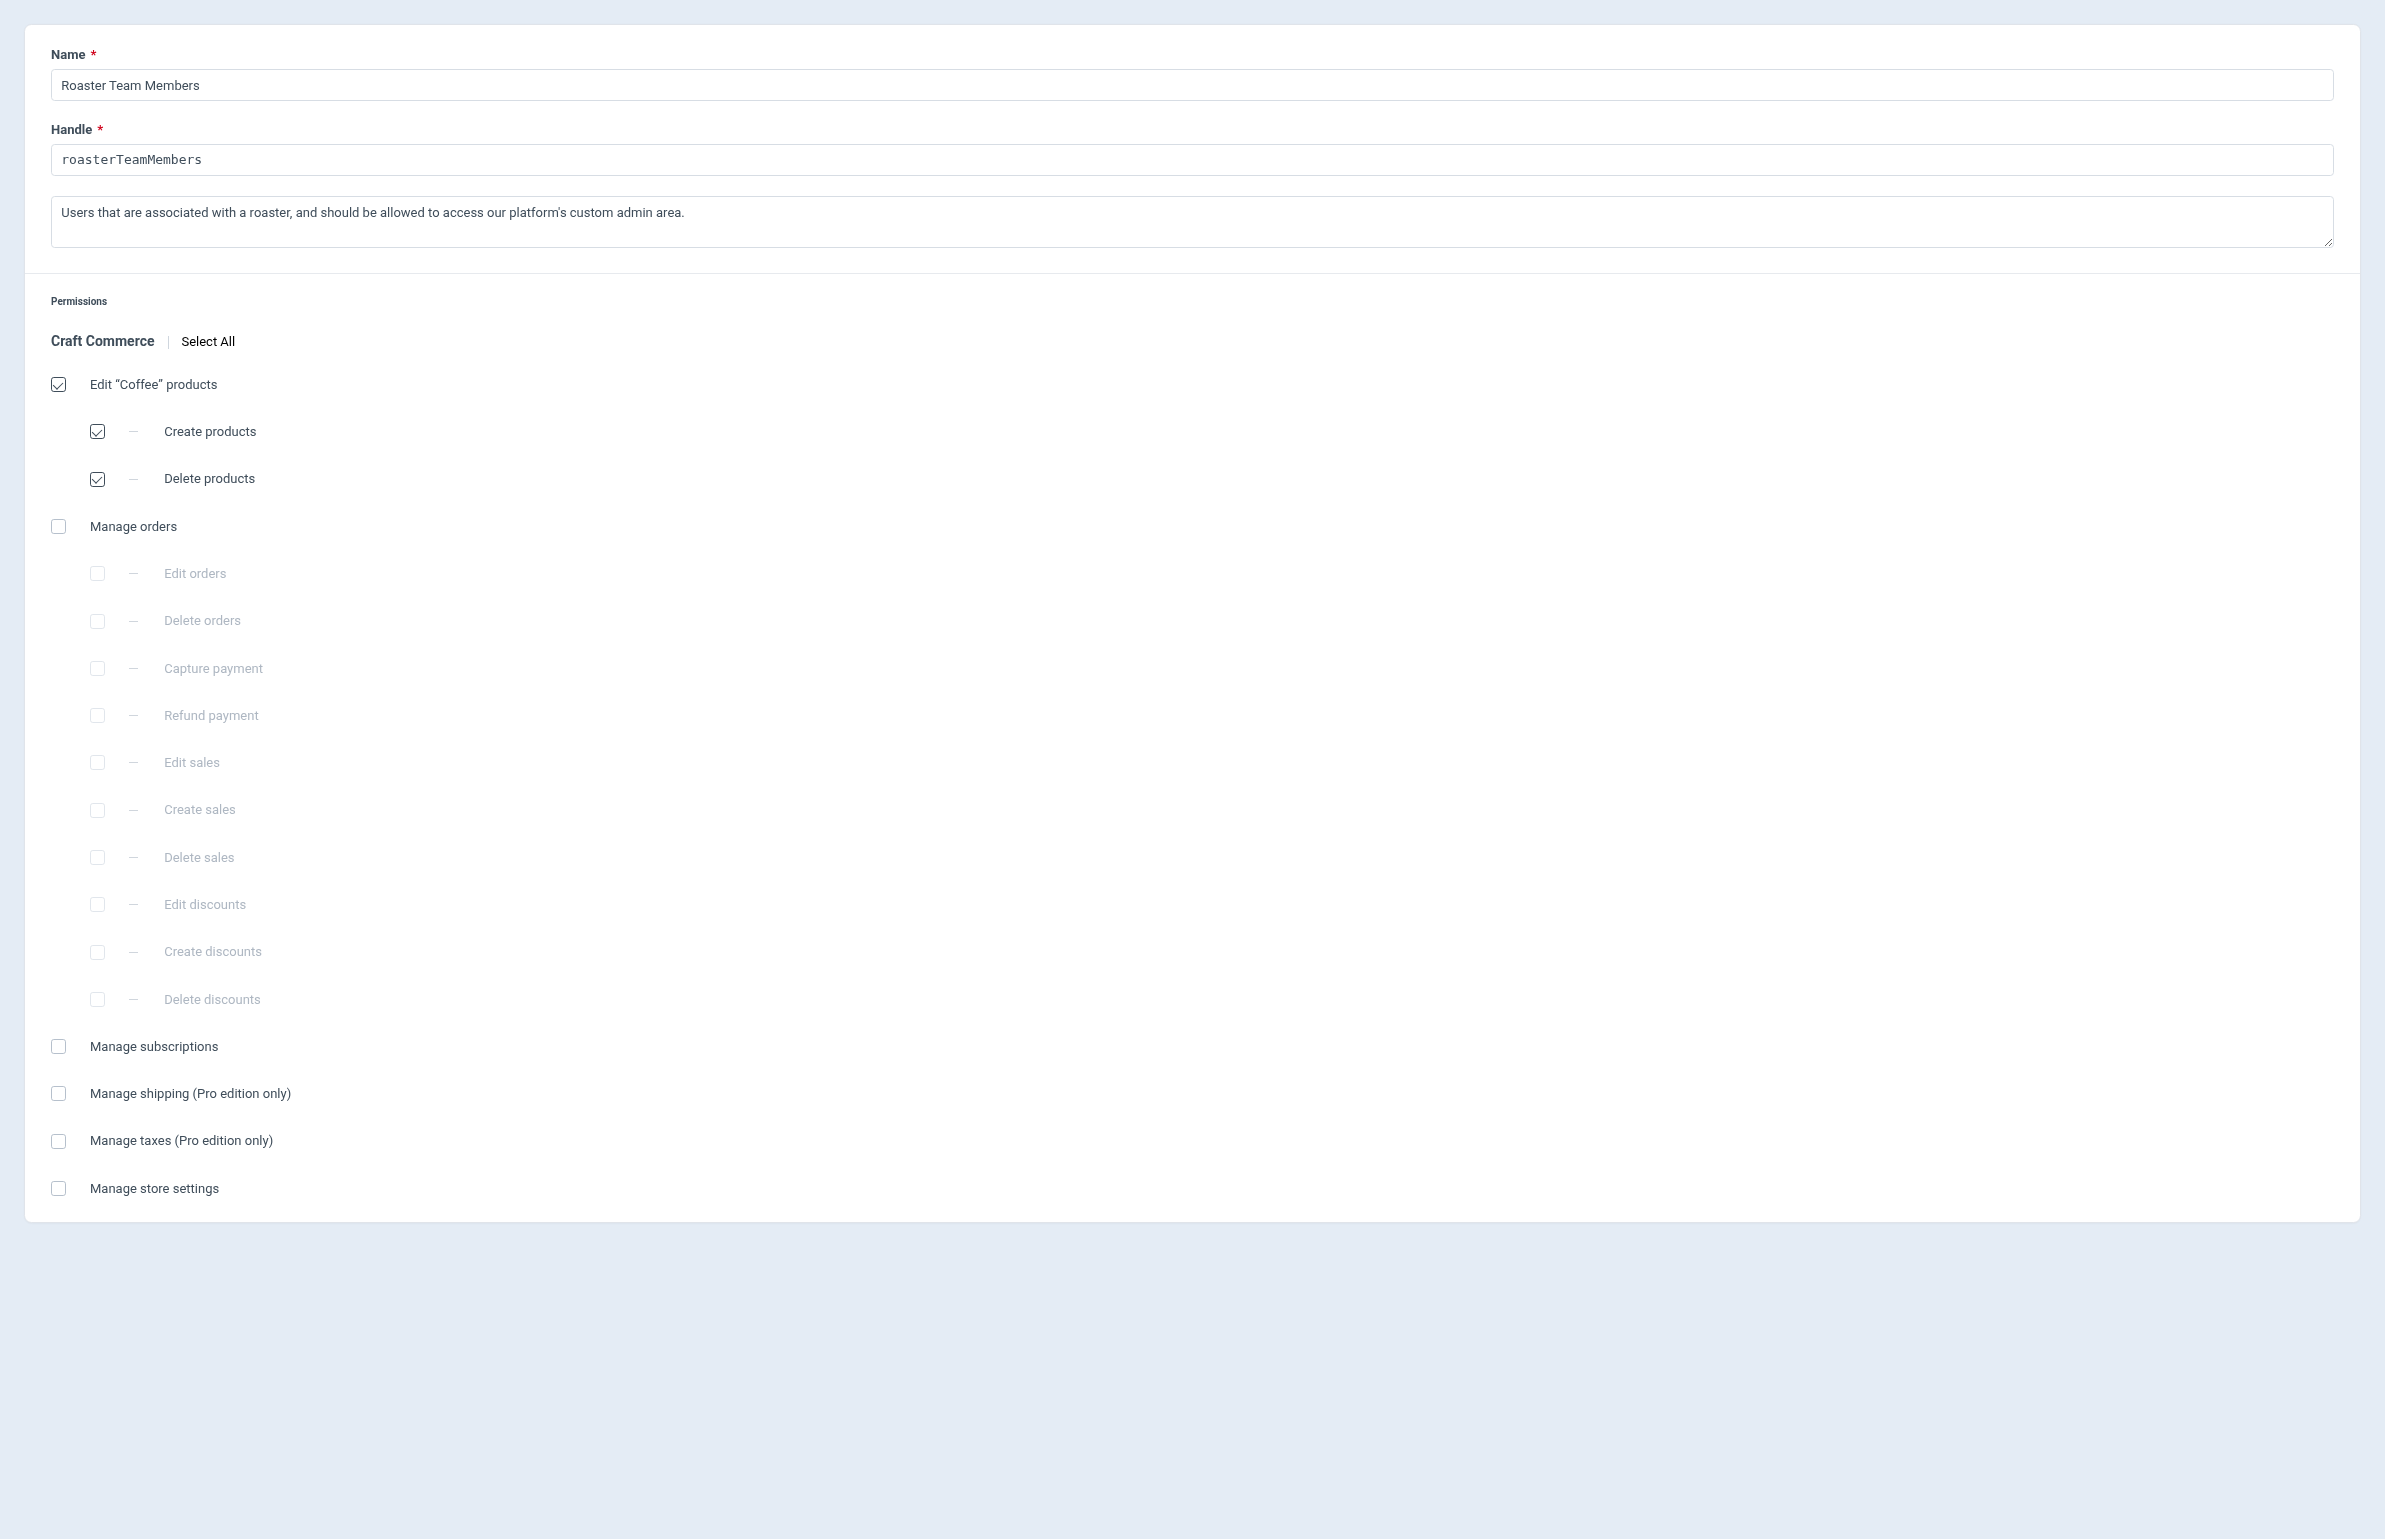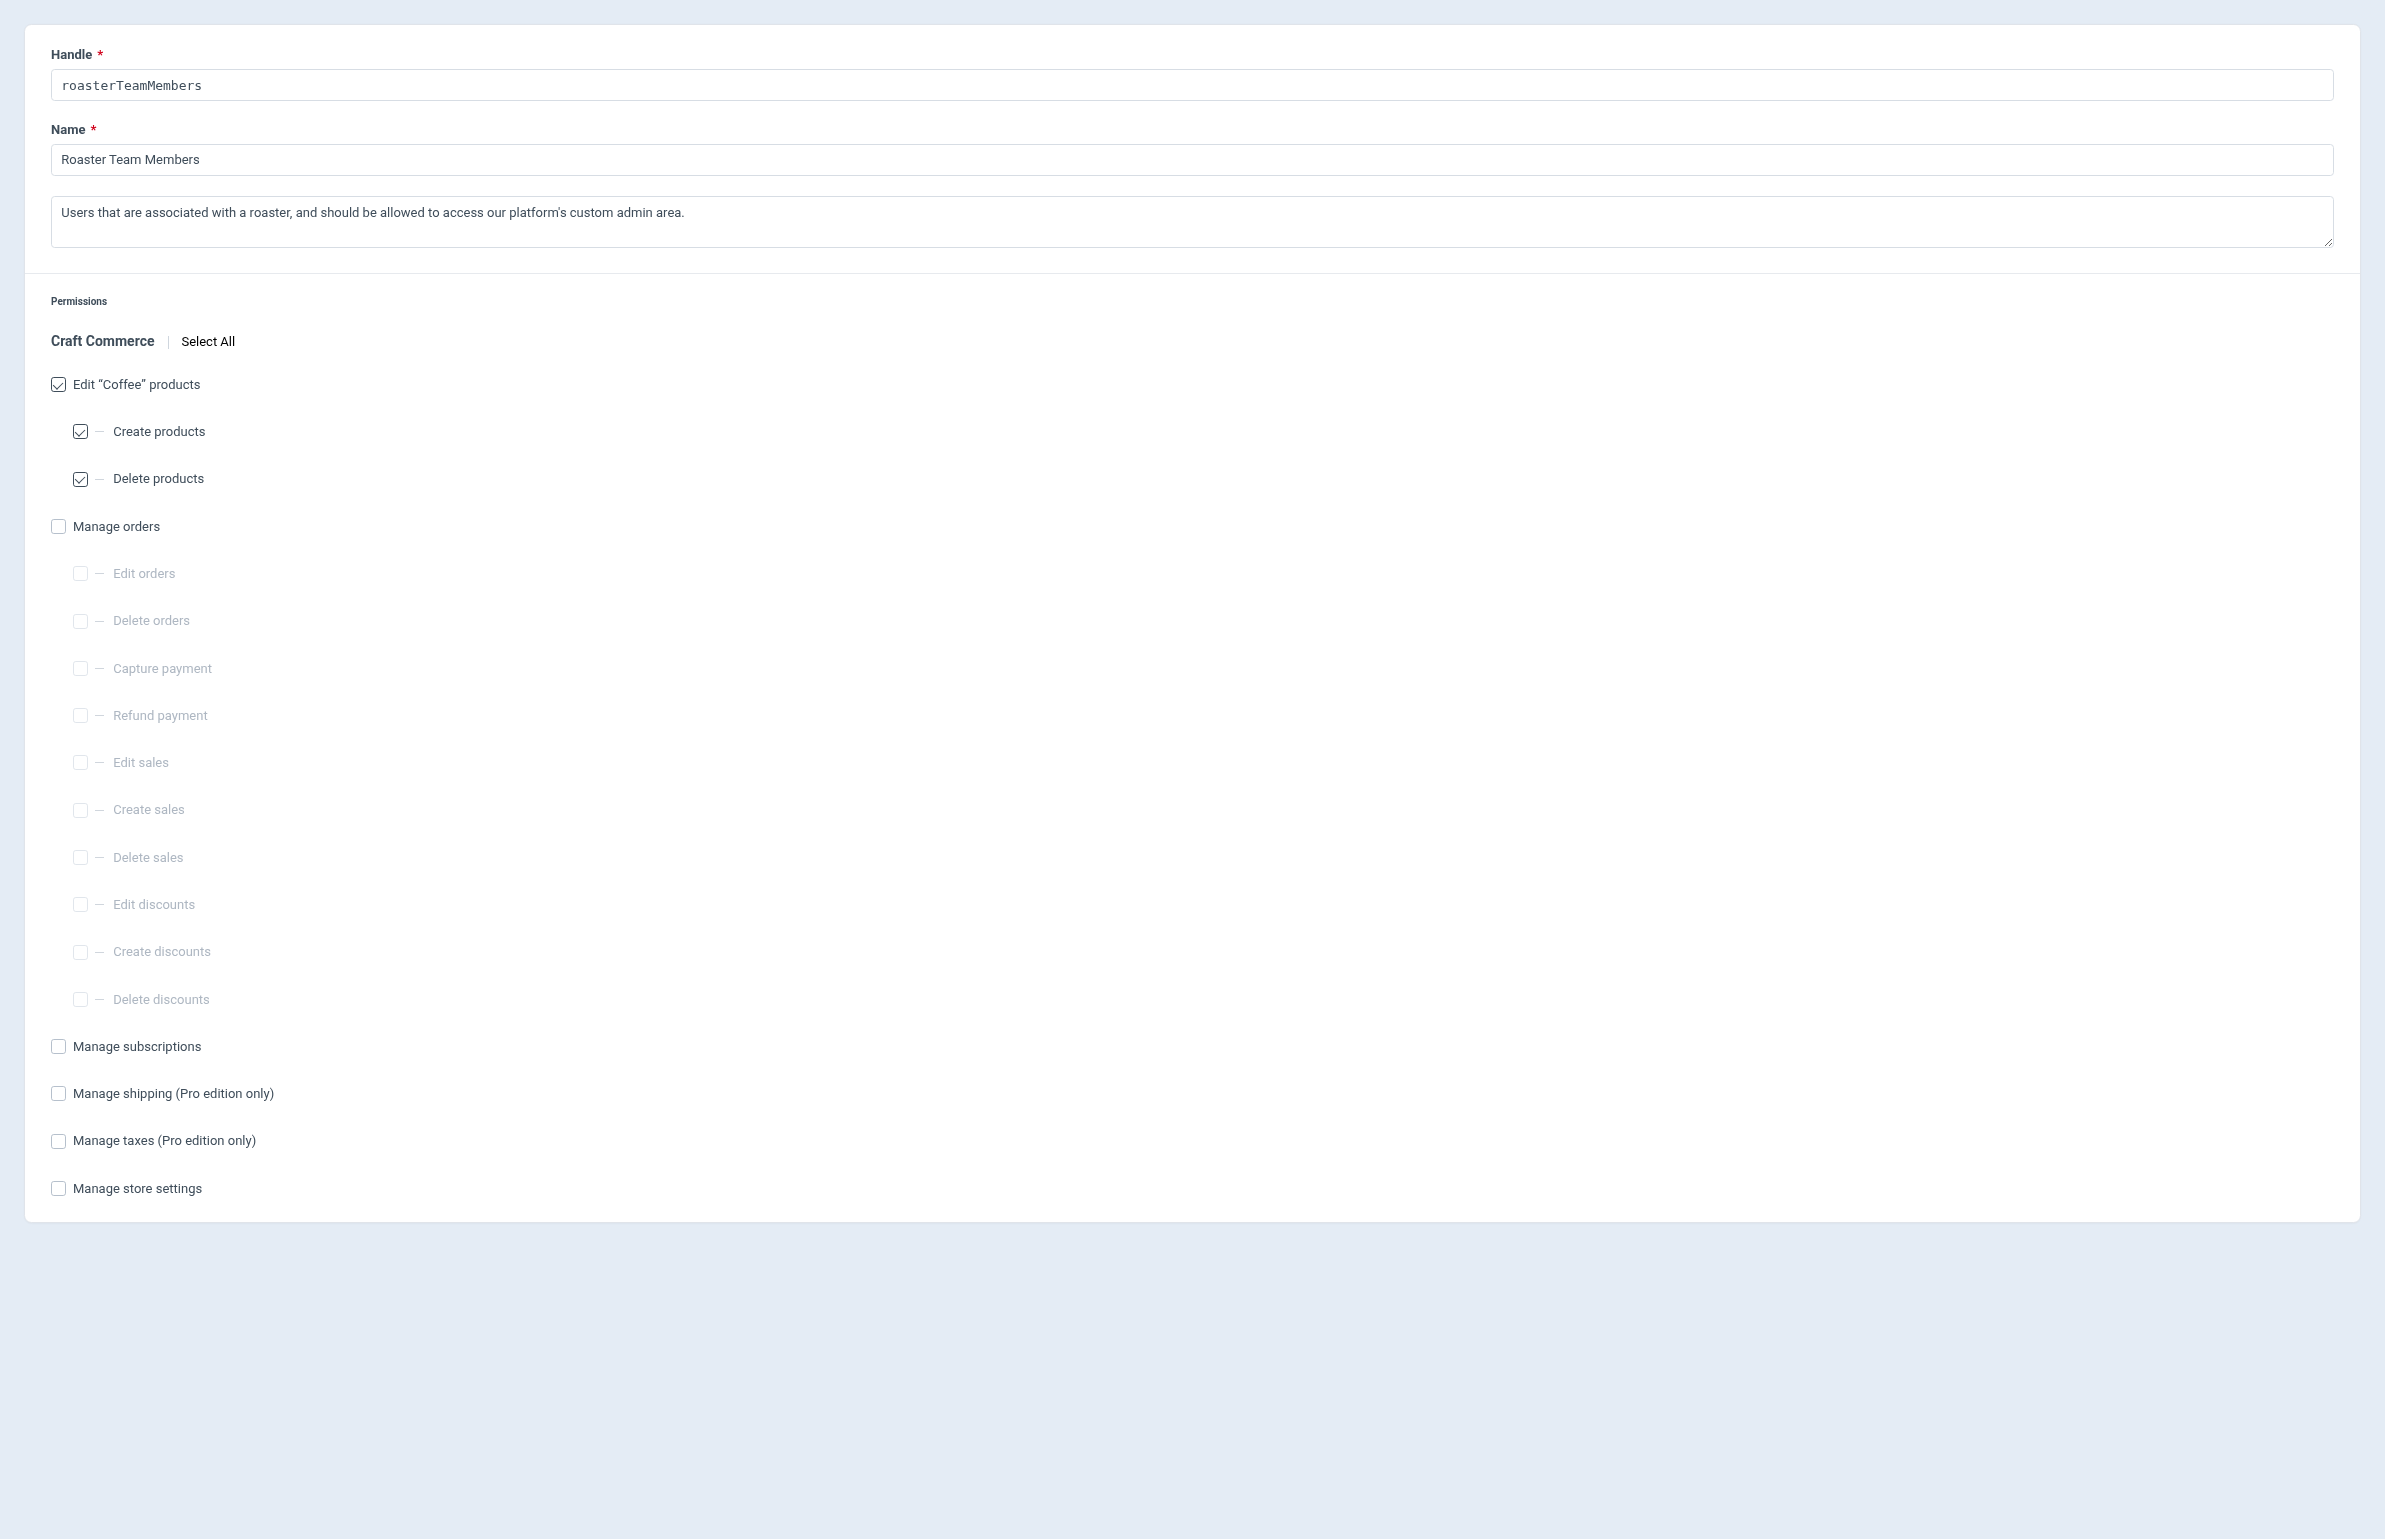--- a/index.html
+++ b/index.html
@@ -83,21 +83,21 @@
     font-size: 13px;
     text-decoration: none;
     cursor: pointer;
   }
   .perm-tree {
     list-style: none;
   }
   .perm-item {
     display: flex;
     align-items: center;
-    gap: 7px;
+    gap: 24px;
     padding: 1.9px 0;
     line-height: 1.5;
     margin-top: 24px;
   }
   .perm-children {
     list-style: none;
     padding-left: 0;
   }
   .perm-children .perm-item {
     padding-left: 0;
@@ -154,35 +154,35 @@
 </style>
 </head>
 <body>
 
 <div class="card">
 
   <div class="section">
 
     <div class="field">
       <label class="label">
+        <span>Name</span>
+        <span class="required">*</span>
+      </label>
+      <input type="text" class="text-input" value="Roaster Team Members" style="">
+    </div>
+
+    <div class="field">
+      <label class="label">
         <span>Handle</span>
         <span class="required">*</span>
       </label>
       <input type="text" class="text-input mono" value="roasterTeamMembers" style="">
     </div>
 
     <div class="field">
-      <label class="label">
-        <span>Name</span>
-        <span class="required">*</span>
-      </label>
-      <input type="text" class="text-input" value="Roaster Team Members" style="">
-    </div>
-
-    <div class="field">
       <textarea class="textarea" style="">Users that are associated with a roaster, and should be allowed to access our platform's custom admin area.</textarea>
     </div>
 
   </div>
 
   <div class="divider"></div>
 
   <div class="section">
 
     <h2 class="perm-heading">Permissions</h2>

